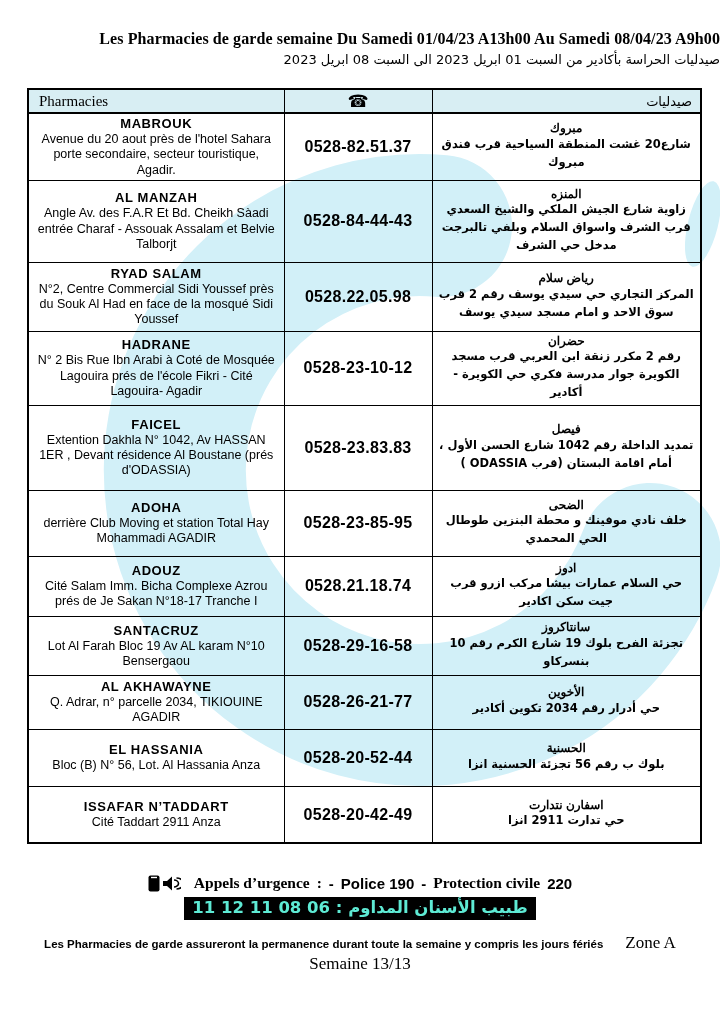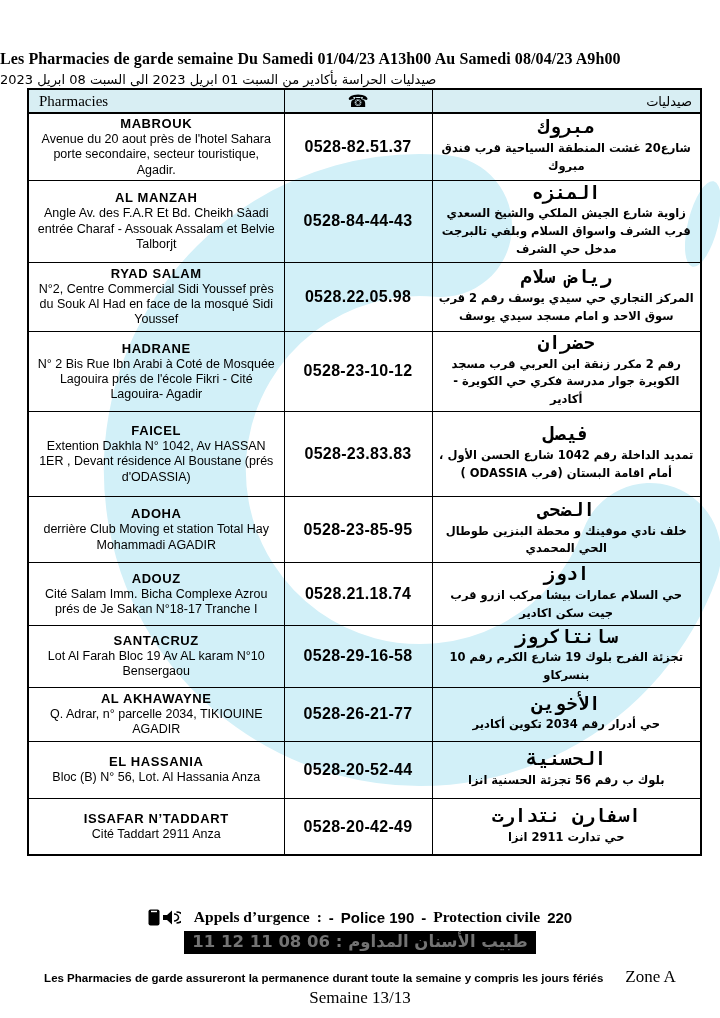--- a/index.html
+++ b/index.html
@@ -9,21 +9,21 @@
     font-family:"Liberation Sans", sans-serif;
     color:#000;
     overflow:hidden;
   }
   .page { position:relative; width:720px; height:1018px; background:#fff; }
 
   
   .watermark { position:absolute; left:0; top:0; z-index:0; }
 
   
-  .title { position:absolute; top:30px; left:0; width:720px; text-align:left; z-index:2;margin-top:20px; }
+  .title { position:absolute; top:30px; left:0; width:720px; text-align:right; z-index:2; }
   .title .t1 {
     font-family:"Liberation Serif", serif; font-weight:bold; font-size:16px;
     white-space:nowrap; letter-spacing:0.1px;
   }
   .title .t2 {
     font-family:"DejaVu Sans", sans-serif; font-weight:normal; font-size:13px;
     direction:rtl; margin-top:4px;
   }
 
   
@@ -44,31 +44,31 @@
   th.h-ar { text-align:right; padding-right:8px; direction:rtl; font-family:"DejaVu Sans", sans-serif; font-size:13px; }
 
   tr.r1{height:65px} tr.r2{height:82px} tr.r3{height:69px} tr.r4{height:74px}
   tr.r5{height:85px} tr.r6{height:66px} tr.r7{height:60px} tr.r8{height:59px}
   tr.r9{height:54px} tr.r10{height:57px} tr.r11{height:57px}
 
   .fname { font-weight:bold; font-size:13px; letter-spacing:0.6px; margin-bottom:1px; }
   .faddr { font-size:12.5px; line-height:1.22; }
   td.phone { font-weight:bold; font-size:16px; letter-spacing:0.3px;text-align:center; }
   td.arc { direction:rtl; }
-  .aname { font-family:Liberation Mono, monospace; font-weight:bold; font-size:19px; line-height:1.15; }
+  .aname { font-family:Liberation Sans, sans-serif; font-weight:bold; font-size:12px; line-height:1.15; }
   .aaddr { font-family:"DejaVu Sans", sans-serif; font-weight:bold; font-size:11.5px; line-height:1.55; direction:rtl; }
 
   
-  .footer { position:absolute; left:0; top:906px; width:720px; text-align:center; z-index:2; }
+  .footer { position:absolute; left:0; top:872px; width:720px; text-align:center; z-index:2; }
   .emerg { display:flex; align-items:center; justify-content:center; gap:7px; height:22px; }
   .emerg .serif { font-family:"Liberation Serif", serif; font-weight:bold; font-size:15.5px; }
   .emerg .sans  { font-family:"Liberation Sans", sans-serif; font-weight:bold; font-size:15px; }
   .emerg .icons { display:flex; align-items:center; gap:3px; margin-right:6px; }
   .dentist {
-    display:inline-block; background:#000000; color:#737373;
+    display:inline-block; background:#000000; color:#5eead4;
     font-family:"DejaVu Sans", sans-serif; font-weight:bold; font-size:16.5px;
     direction:rtl; padding:1px 8px 3px 8px; margin-top:3px;text-align:right;
   }
   .note-row { margin-top:13px; font-weight:bold; font-size:11.5px; }
   .note-row .zone { font-family:"Liberation Serif", serif; font-weight:normal; font-size:17px; margin-left:22px; }
   .week { font-family:"Liberation Serif", serif; font-size:17px; margin-top:1px;text-align:center; }
 </style>
 </head>
 <body>
 

